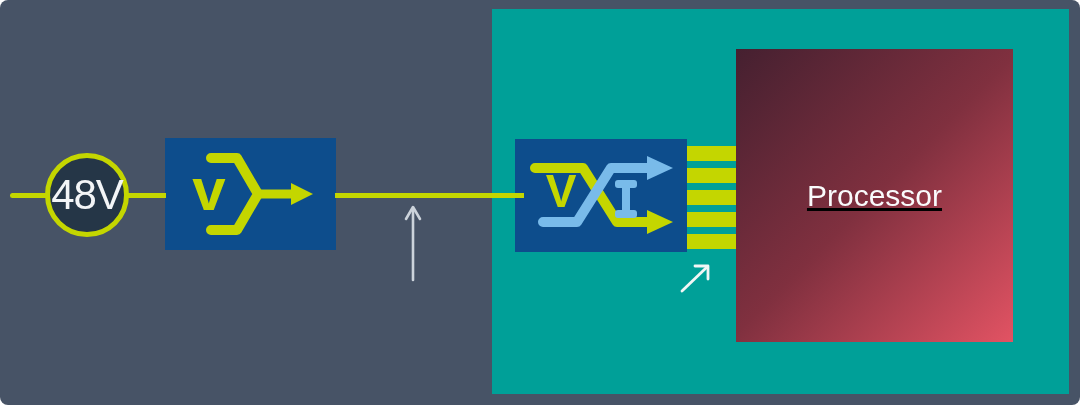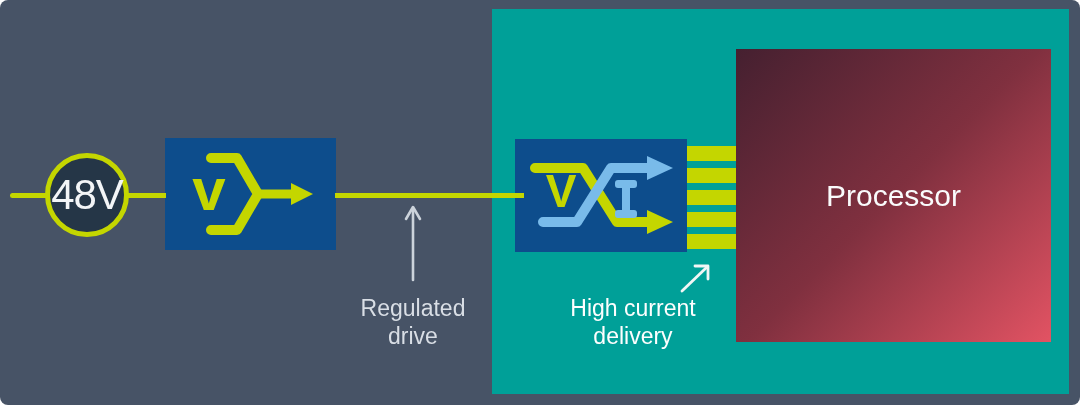--- a/index.html
+++ b/index.html
@@ -29,23 +29,23 @@
   }
   .regulator-box{left:165px;top:138px;width:171px;height:112px;}
   .multiplier-box{left:515px;top:139px;width:172px;height:113px;}
   .blue-box svg{position:absolute;left:0;top:0;}
   .stripes{
     position:absolute;left:687px;top:146px;width:49px;height:103px;
     display:flex;flex-direction:column;justify-content:space-between;z-index:2;
   }
   .stripe{height:15px;background:#c4d600;}
   .processor-box{
-    position:absolute;left:736px;top:49px;width:315px;height:293px;
+    position:absolute;left:736px;top:49px;width:277px;height:293px;
     background:linear-gradient(135deg,#452030 0%,#80303f 50%,#e25363 100%);
-    display:flex;align-items:center;justify-content:center;z-index:2;
+    display:flex;align-items:center;justify-content:center;z-index:2;text-decoration:underline;
   }
   .processor-box span{color:#fafbfc;font-size:30px;}
   .annotation{
     position:absolute;width:190px;text-align:center;z-index:5;
     font-size:23px;line-height:28px;white-space:pre-line;
   }
   .regulated-label{left:318px;top:294px;color:#d9dee5;}
   .highcurrent-label{left:538px;top:294px;color:#fdfefe;}
   .arrow-svg{position:absolute;z-index:5;}
   .up-arrow{left:398px;top:202px;}
@@ -99,23 +99,19 @@
   </div>
 
   <div class="processor-box">
     <span>Processor</span>
   </div>
 
   <svg class="arrow-svg up-arrow" width="30" height="80" viewBox="0 0 30 80">
     <line x1="15" y1="78" x2="15" y2="7" stroke="#ccd3db" stroke-width="2.6" stroke-linecap="round"></line>
     <polyline points="8,17 15,5 22,17" fill="none" stroke="#ccd3db" stroke-width="2.6" stroke-linecap="round" stroke-linejoin="round"></polyline>
   </svg>
-  <div class="annotation regulated-label">Regulated
-drive</div>
 
   <svg class="arrow-svg diag-arrow" width="40" height="36" viewBox="0 0 40 36">
     <line x1="7" y1="31" x2="31" y2="8" stroke="#f2f6f6" stroke-width="2.8" stroke-linecap="round"></line>
     <polyline points="20,6 33,6 33,19" fill="none" stroke="#f2f6f6" stroke-width="2.8" stroke-linecap="round" stroke-linejoin="round"></polyline>
   </svg>
-  <div class="annotation highcurrent-label">High current
-delivery</div>
 
 </div>
 
 </body></html>

